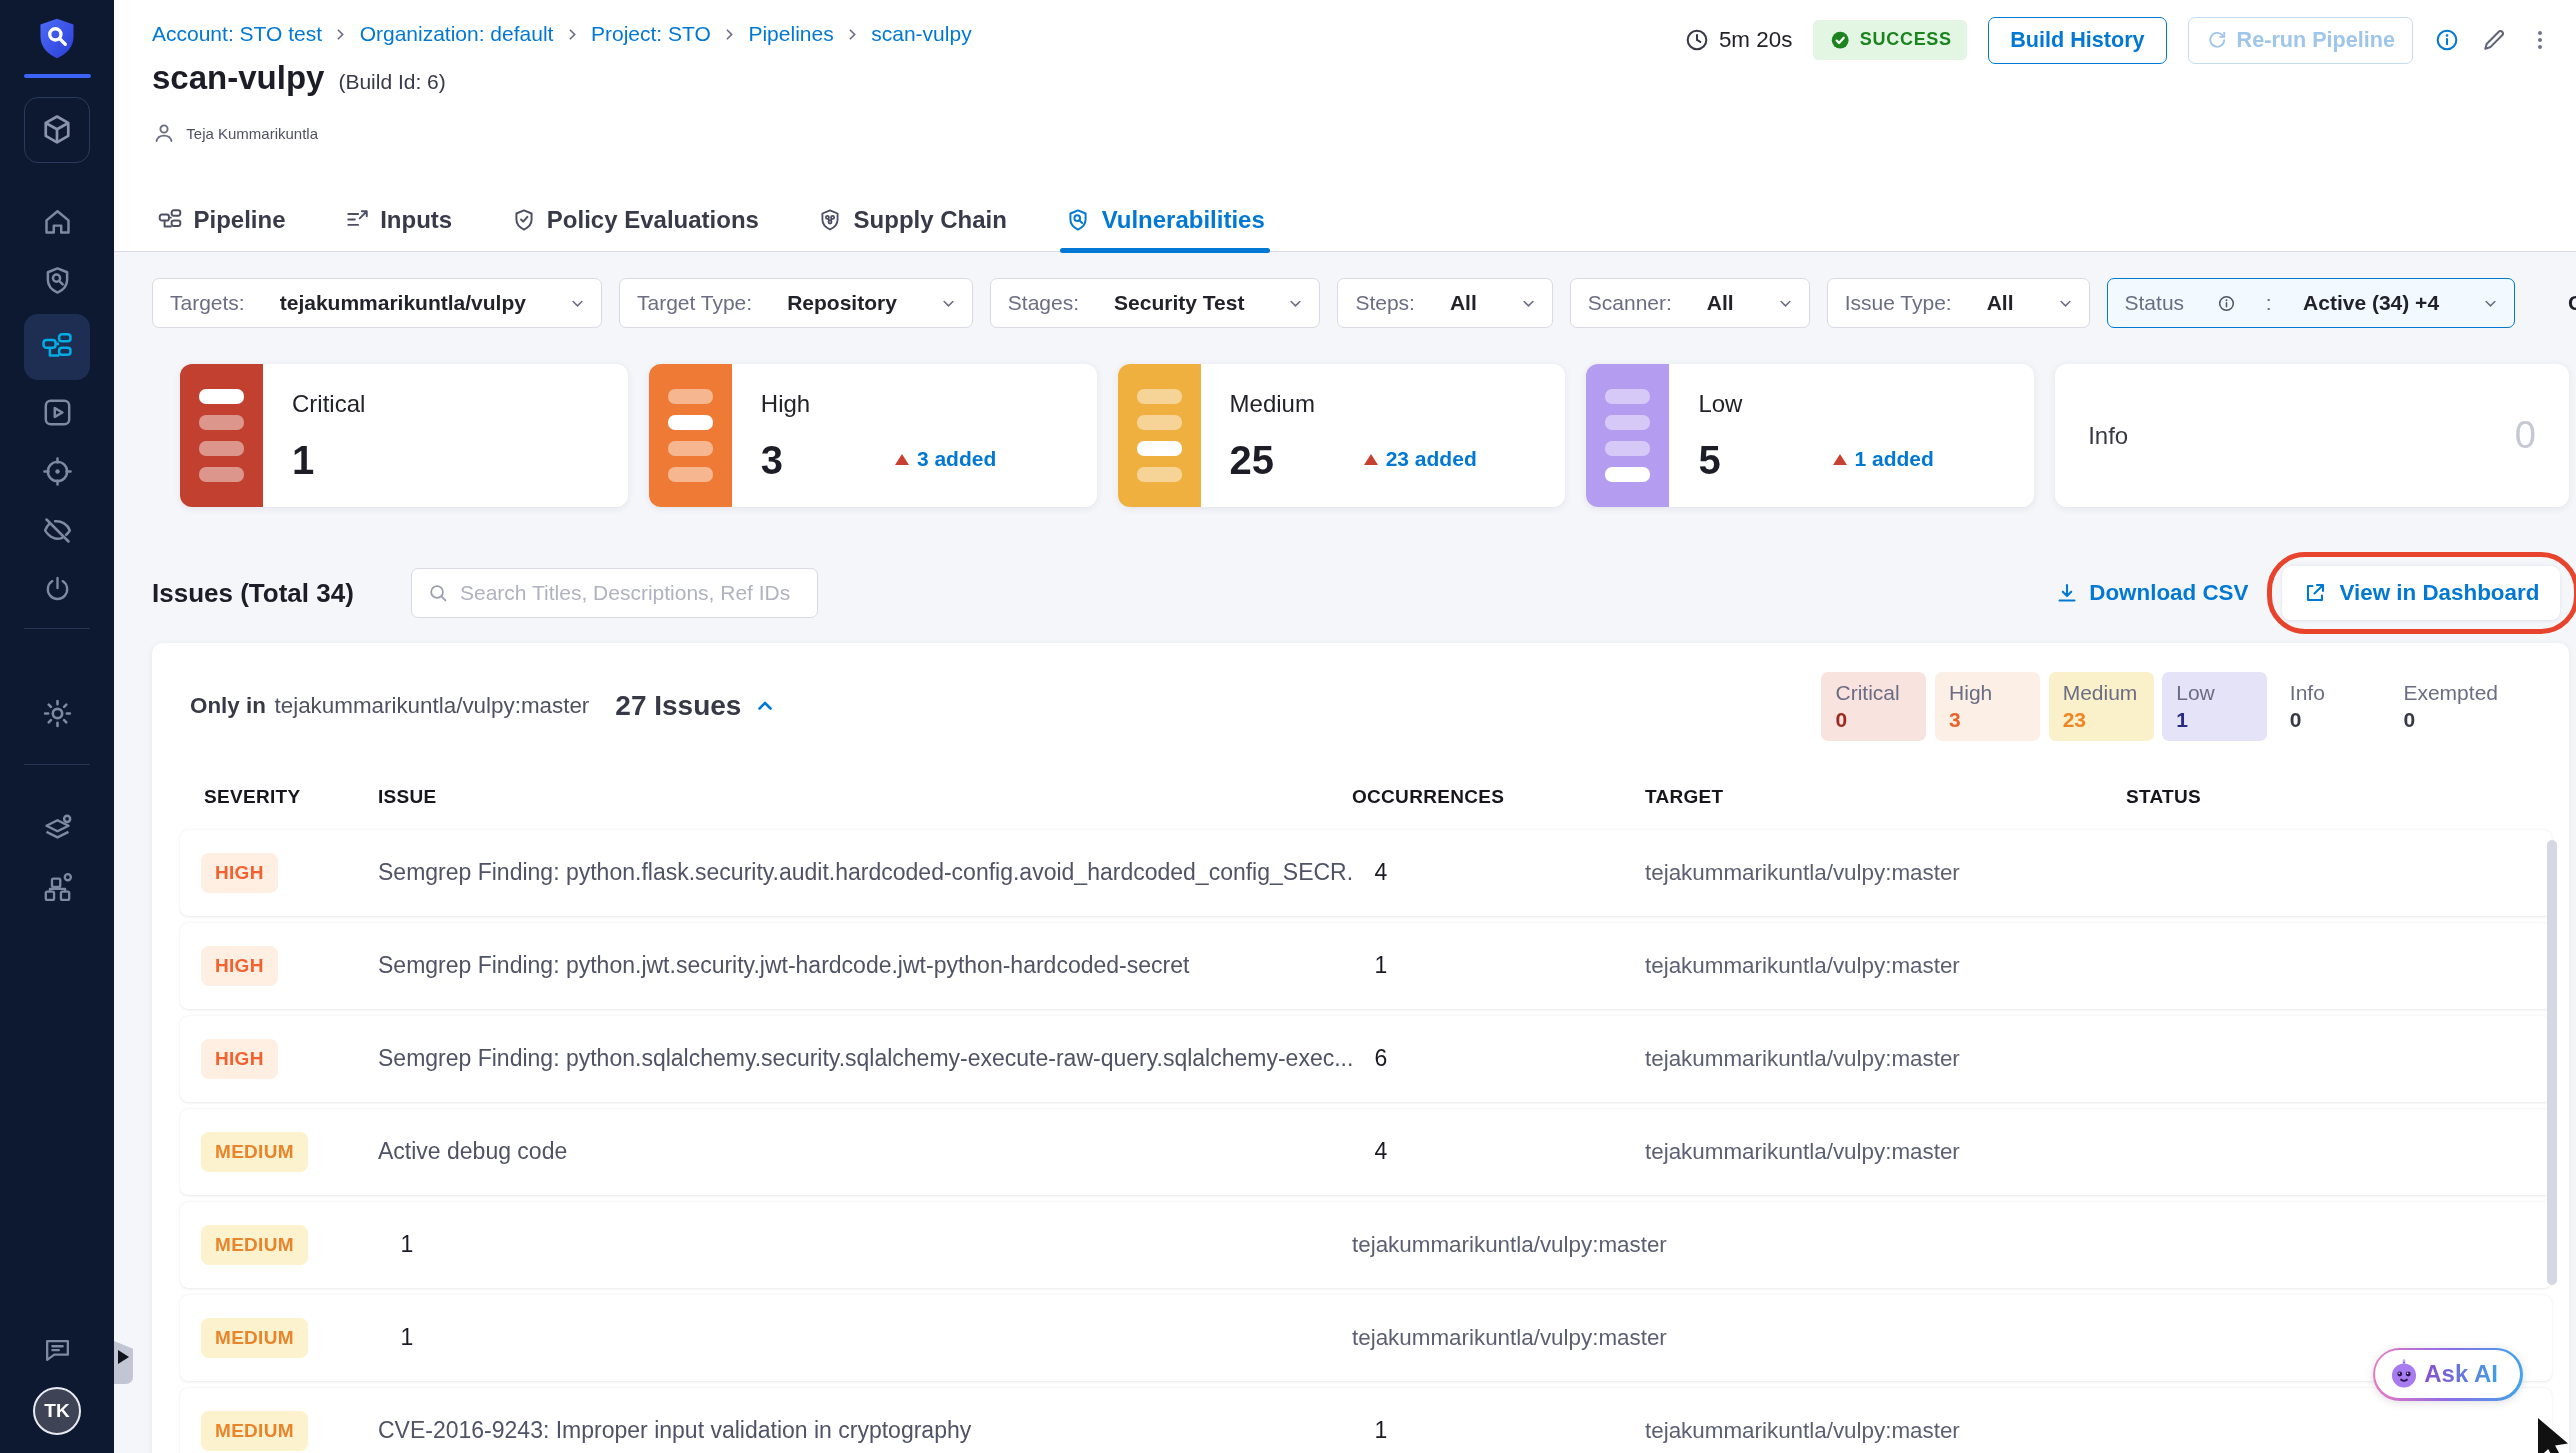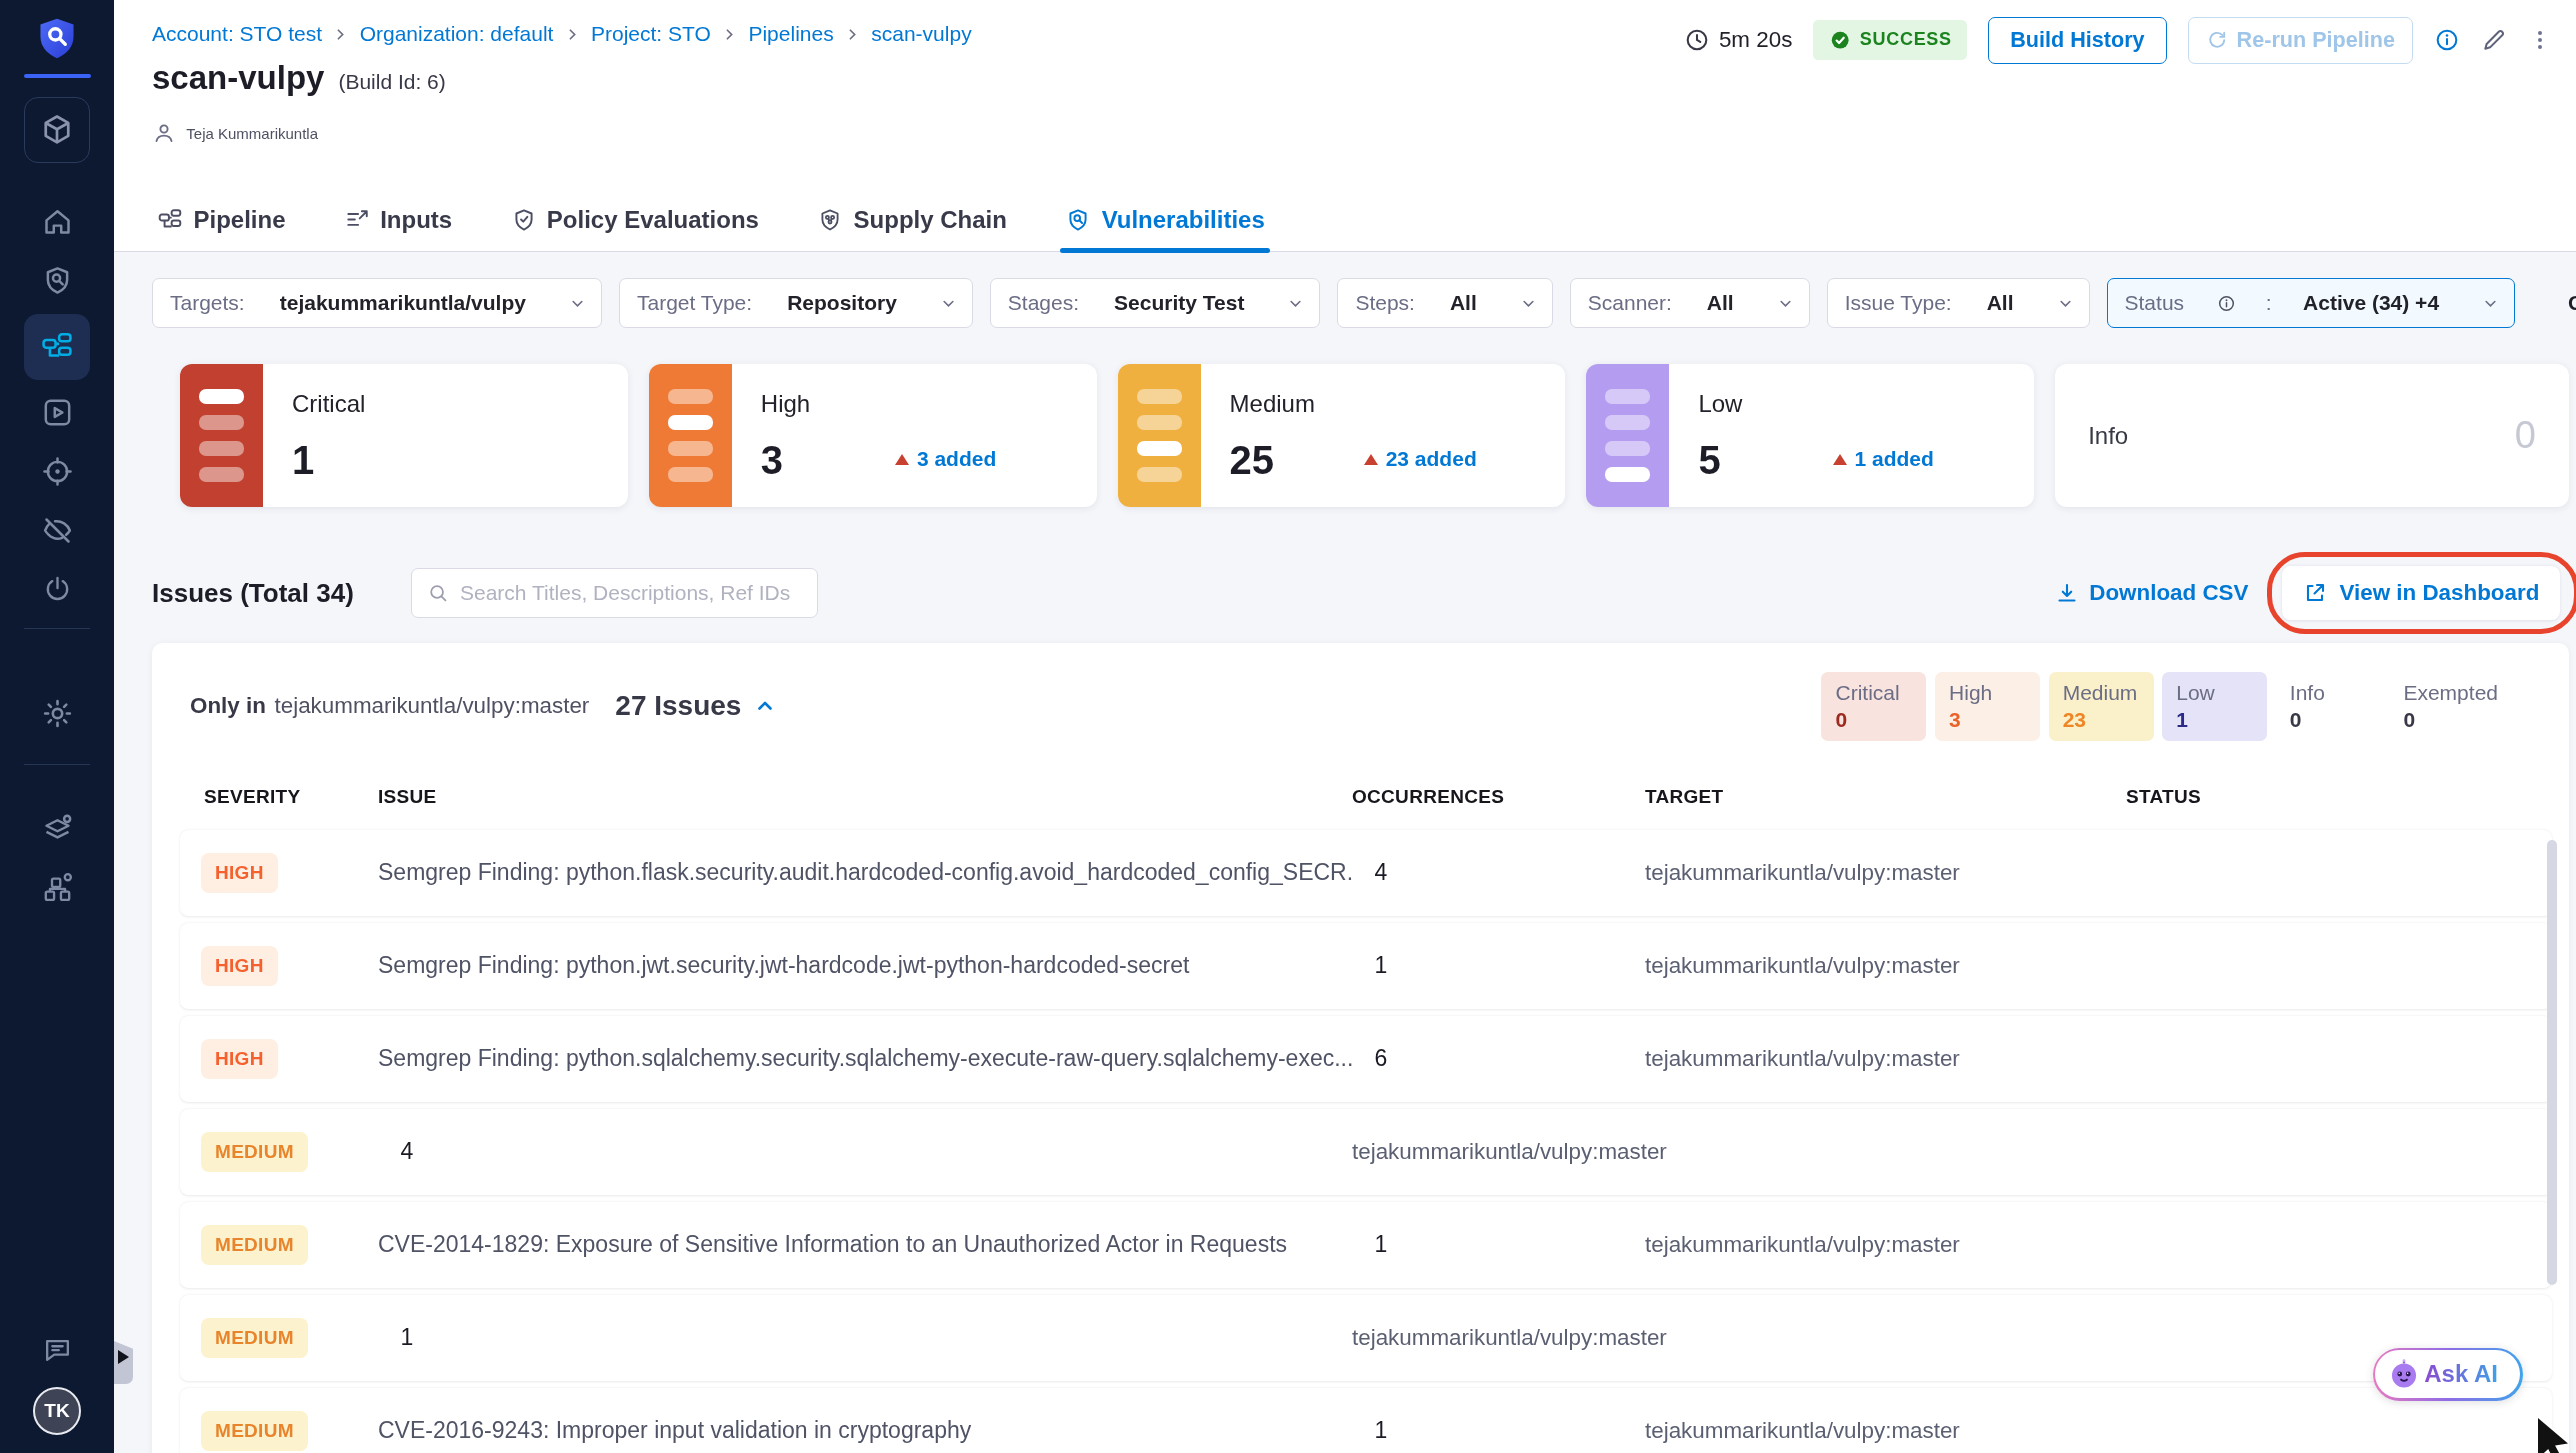--- a/index.html
+++ b/index.html
@@ -636,27 +636,27 @@
         </div>
         <div class="tgrid trow">
           <span><span class="sev-badge b-high">HIGH</span></span>
           <span class="row-title">Semgrep Finding: python.sqlalchemy.security.sqlalchemy-execute-raw-query.sqlalchemy-exec...</span>
           <span class="row-occ">6</span>
           <span class="row-target">tejakummarikuntla/vulpy:master</span>
           <span class="row-status"></span>
         </div>
         <div class="tgrid trow">
           <span><span class="sev-badge b-medium">MEDIUM</span></span>
+          <span class="row-title">Active debug code</span>
           <span class="row-occ">4</span>
           <span class="row-target">tejakummarikuntla/vulpy:master</span>
           <span class="row-status"></span>
         </div>
         <div class="tgrid trow">
           <span><span class="sev-badge b-medium">MEDIUM</span></span>
-          <span class="row-title">CVE-2014-1829: Exposure of Sensitive Information to an Unauthorized Actor in Requests</span>
           <span class="row-occ">1</span>
           <span class="row-target">tejakummarikuntla/vulpy:master</span>
           <span class="row-status"></span>
         </div>
         <div class="tgrid trow">
           <span><span class="sev-badge b-medium">MEDIUM</span></span>
           <span class="row-occ">1</span>
           <span class="row-target">tejakummarikuntla/vulpy:master</span>
           <span class="row-status"></span>
         </div>

